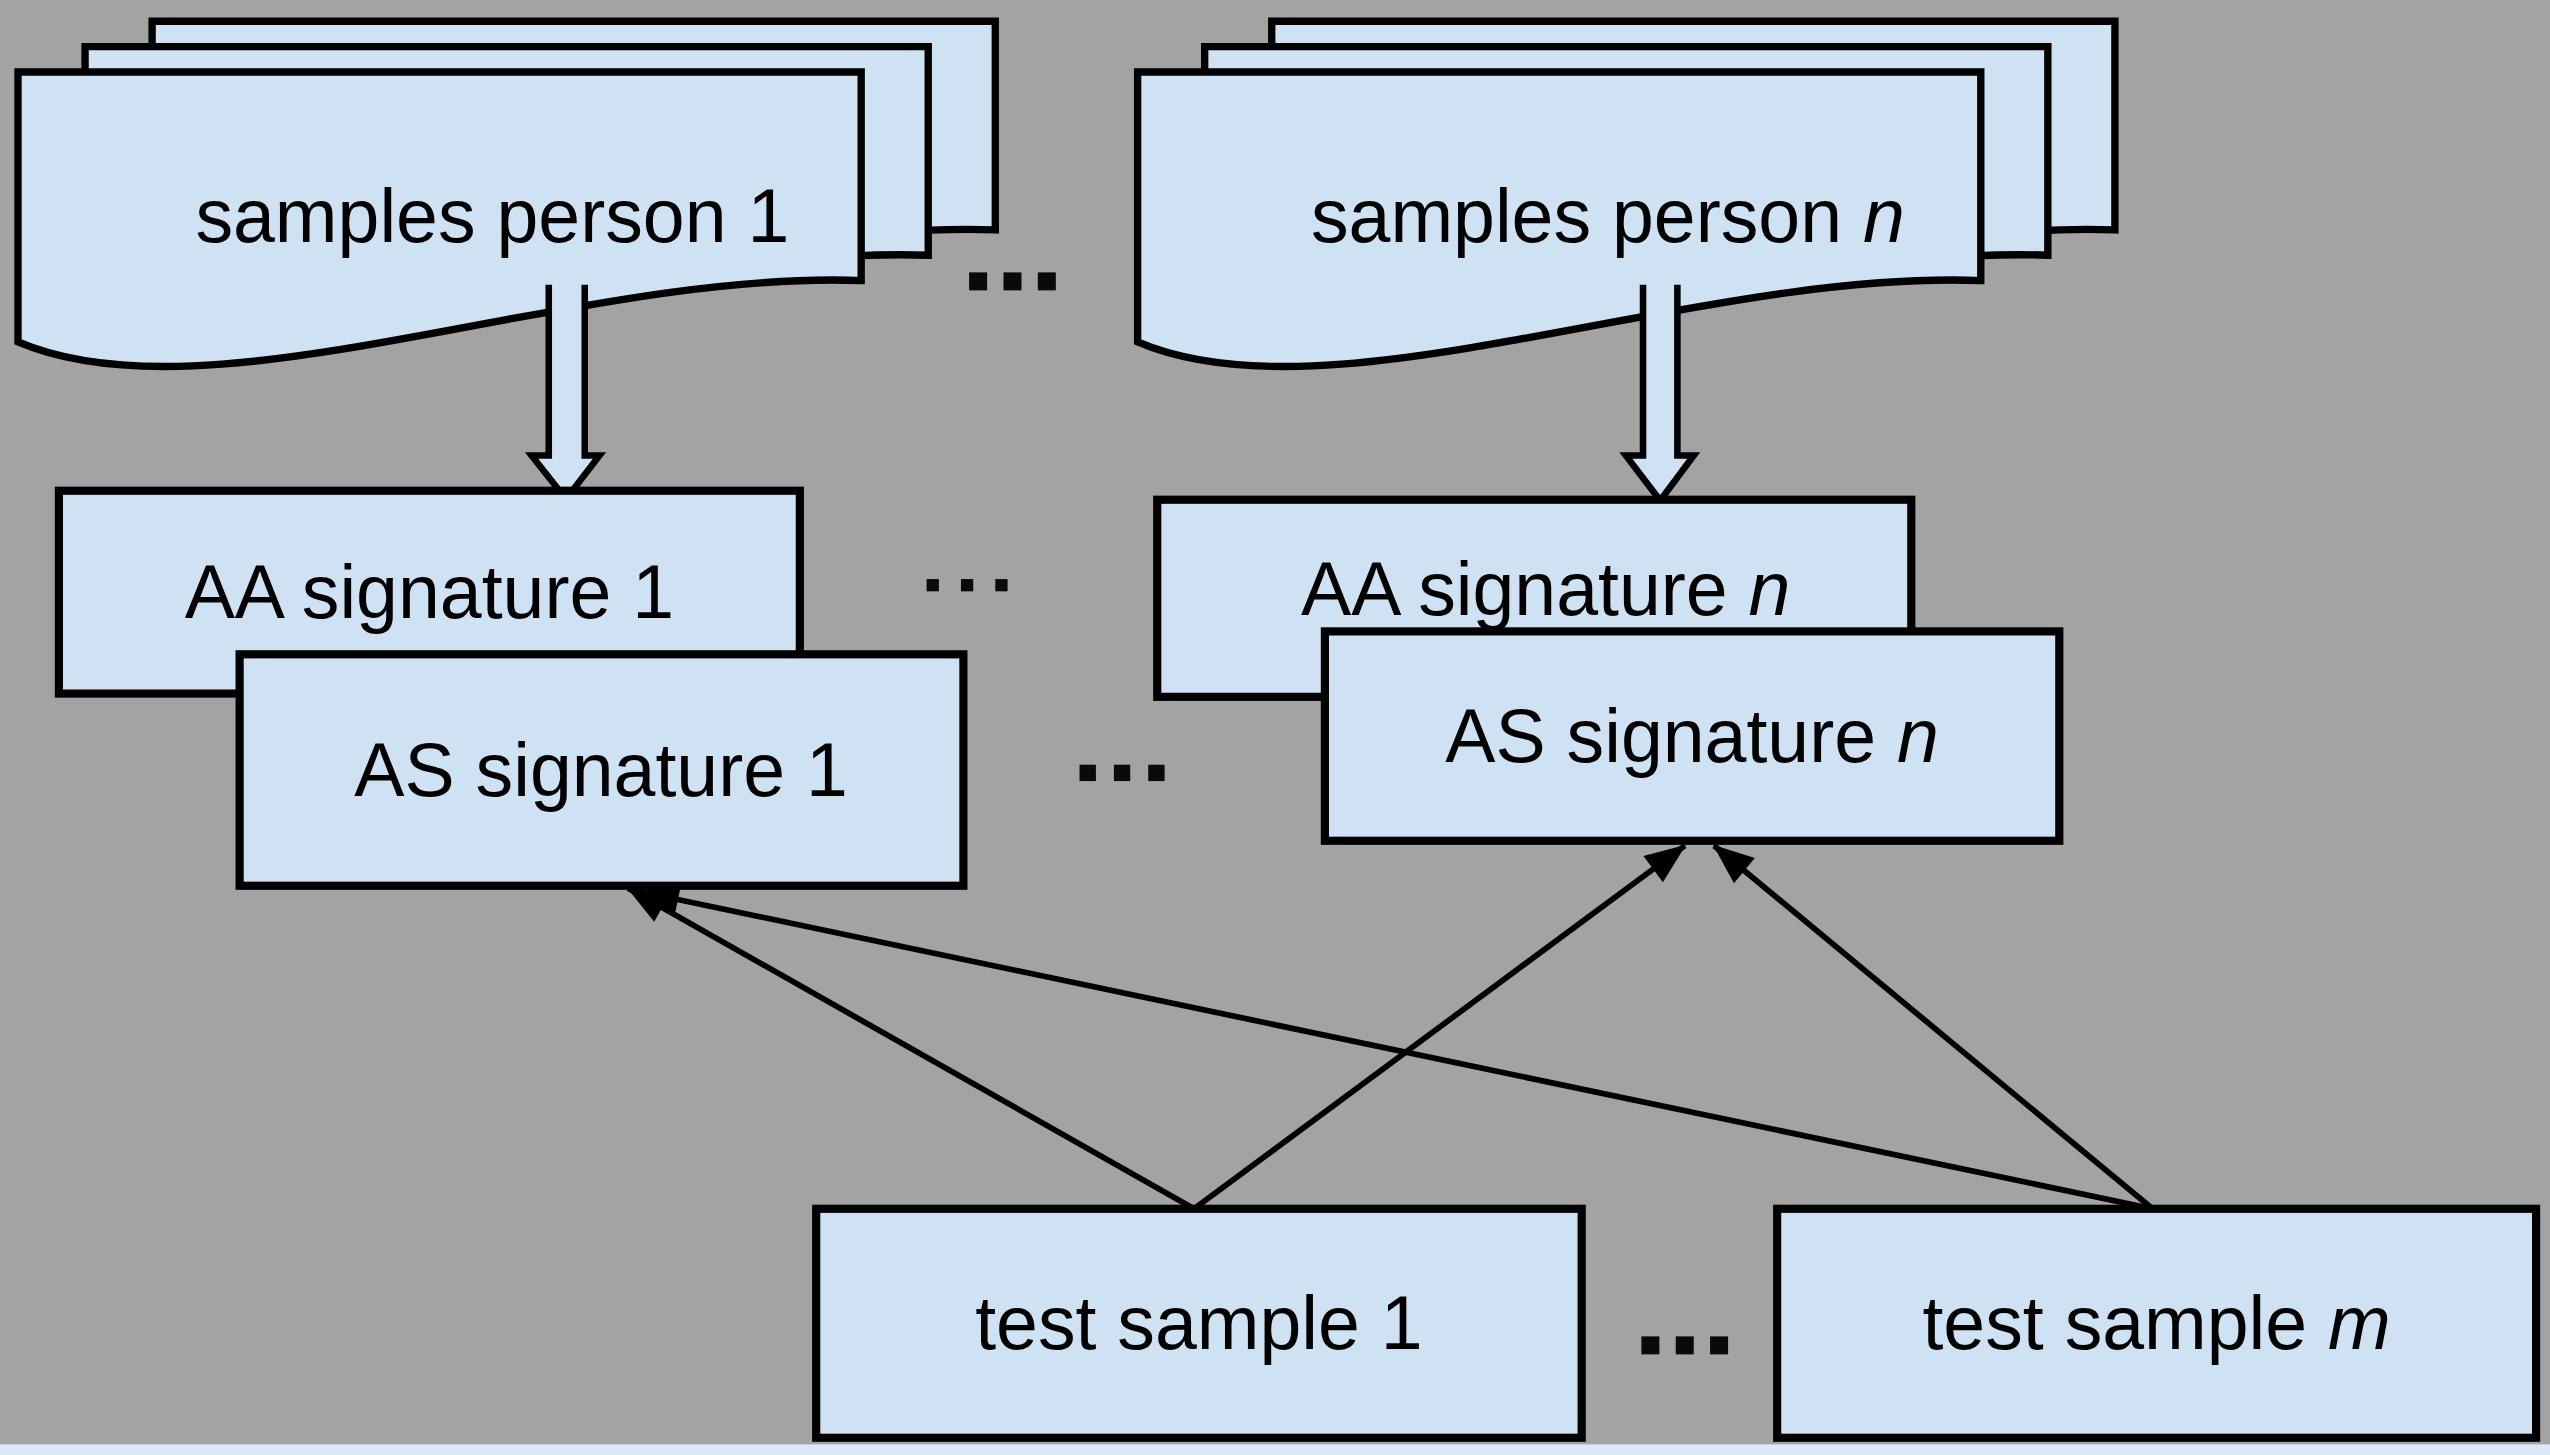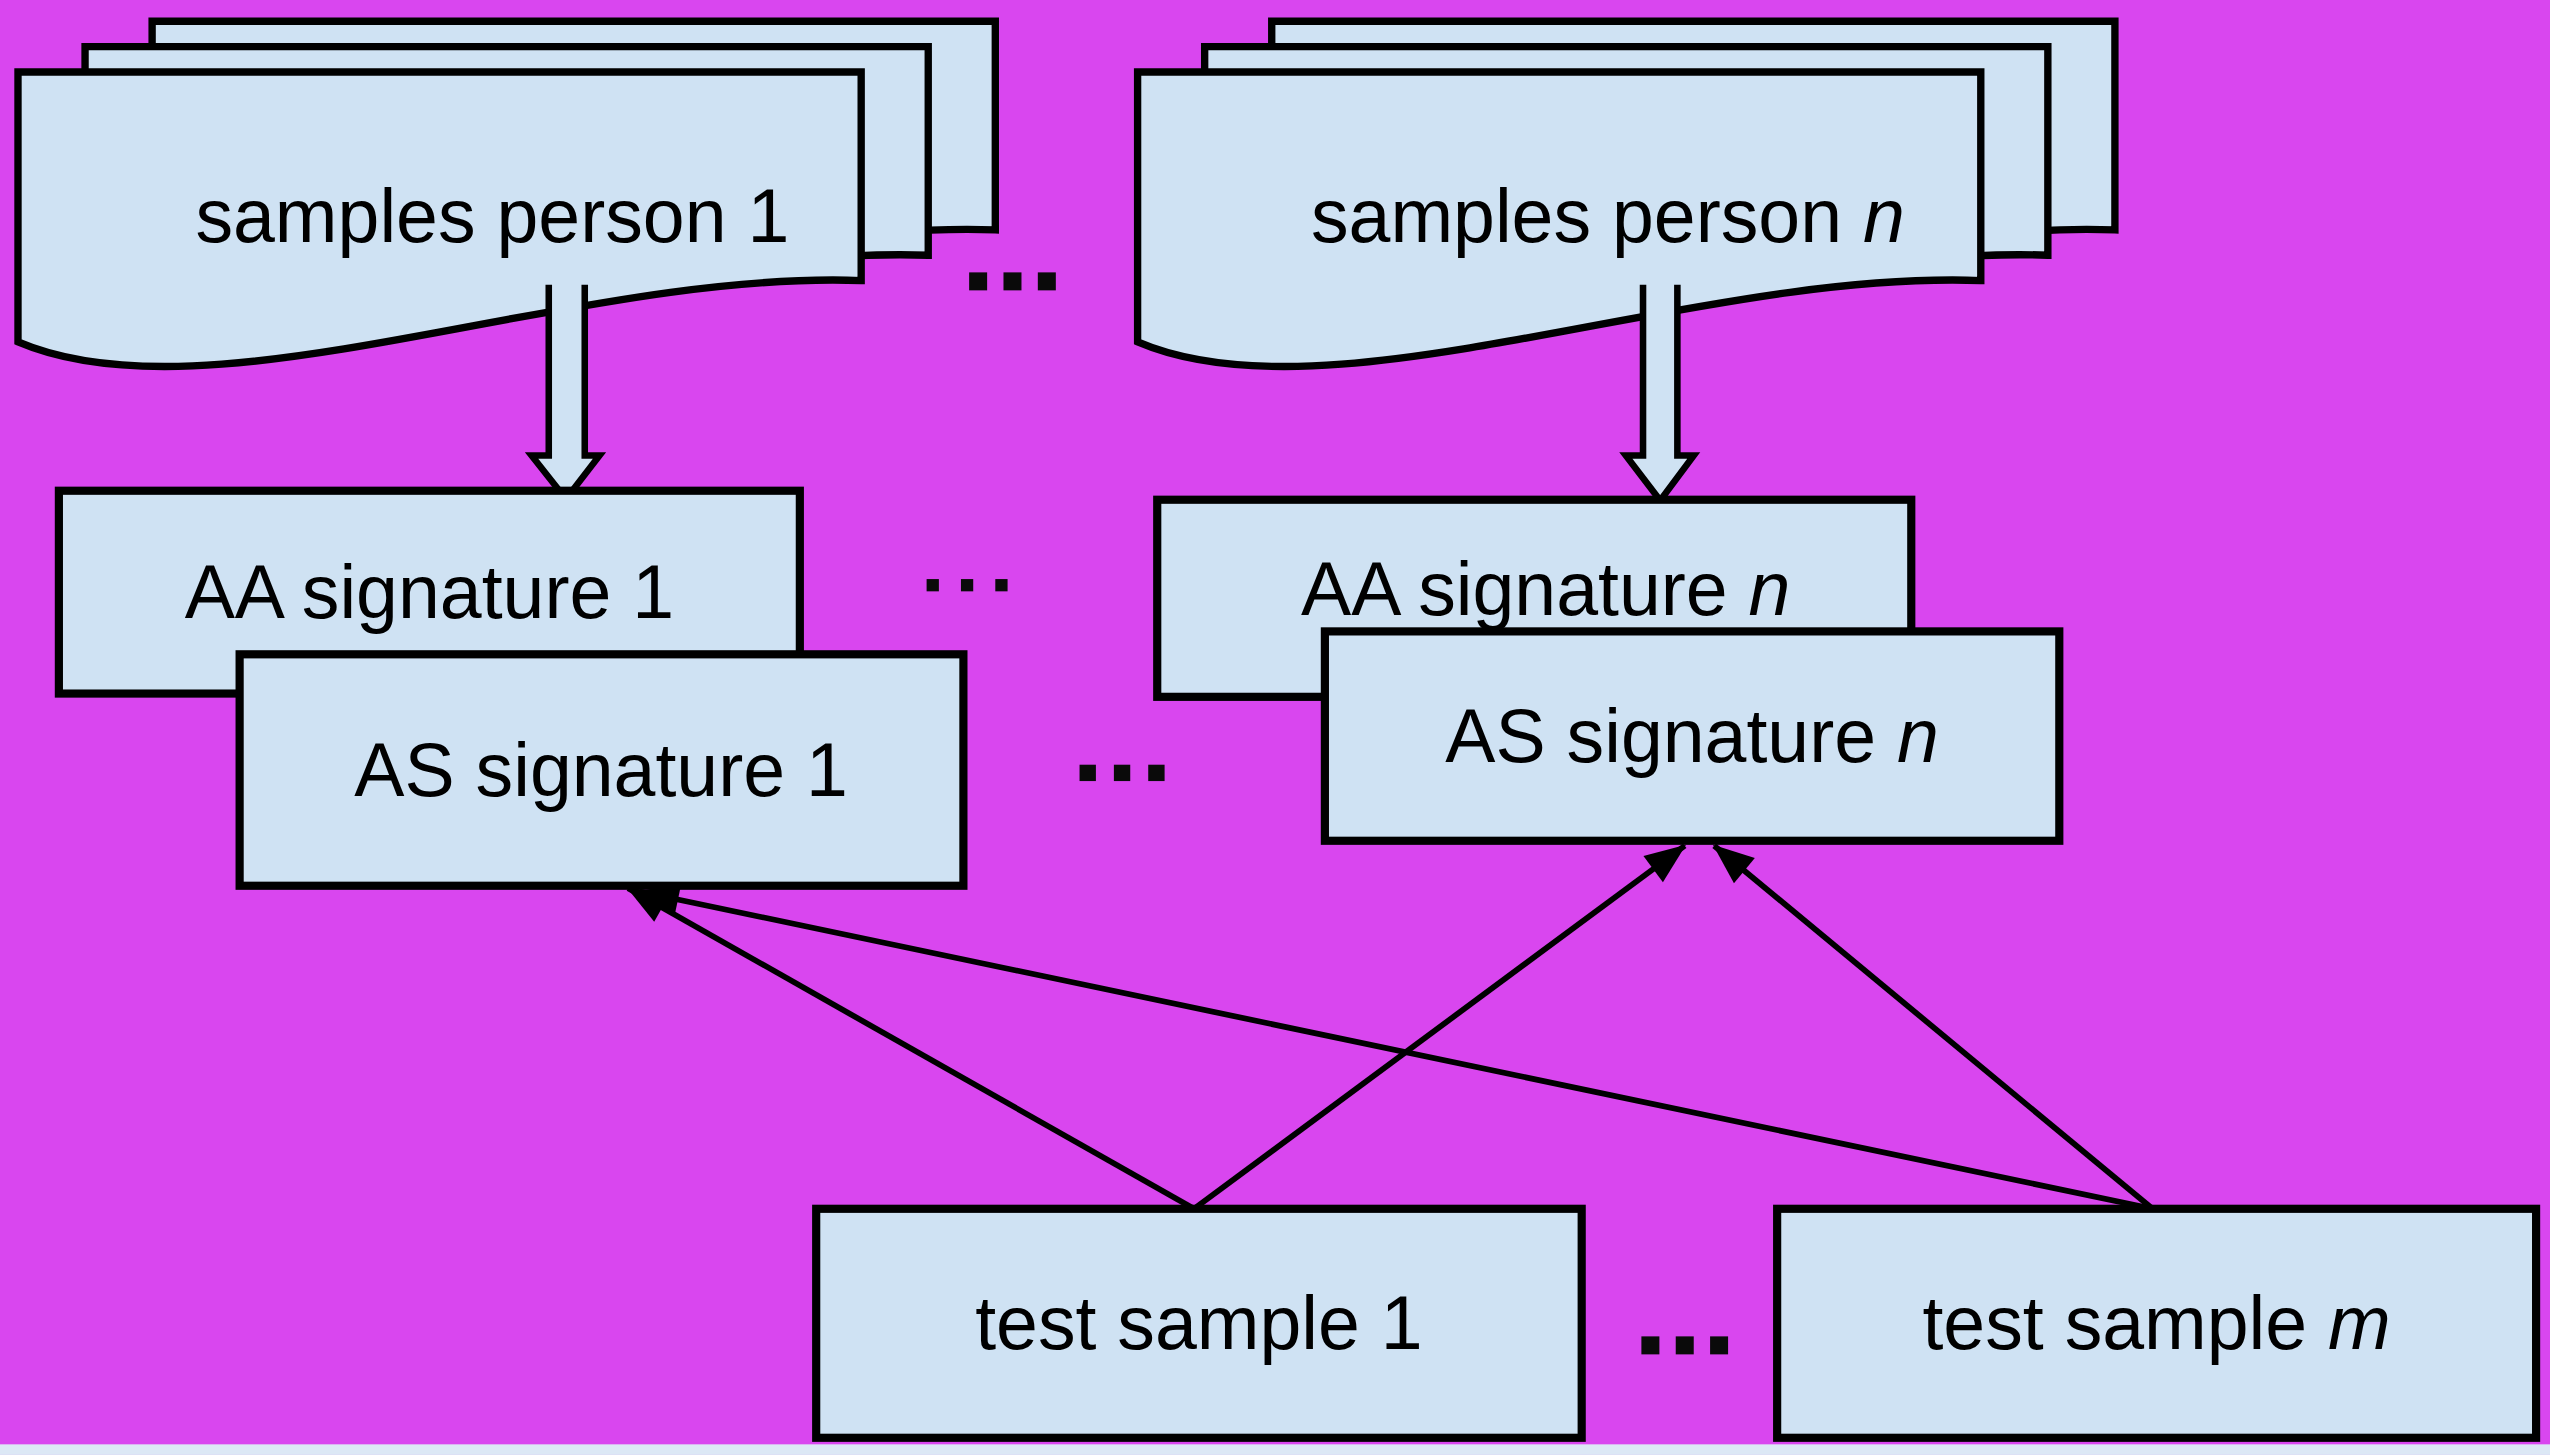--- a/index.html
+++ b/index.html
@@ -4,21 +4,21 @@
 <style>
   html, body {
     margin: 0;
     padding: 0;
     background: #ffffff;
   }
   .canvas {
     position: relative;
     width: 2550px;
     height: 1455px;
-    background: #d946ef;
+    background: #a3a3a3;
     overflow: hidden;
   }
   svg { display: block; }
   .doc, .box, .block-arrow {
     stroke: #000000;
     stroke-linejoin: miter;
   }
   .doc  { stroke-width: 9; }
   .box  { stroke-width: 10; }
   .block-arrow { stroke-width: 8; }

